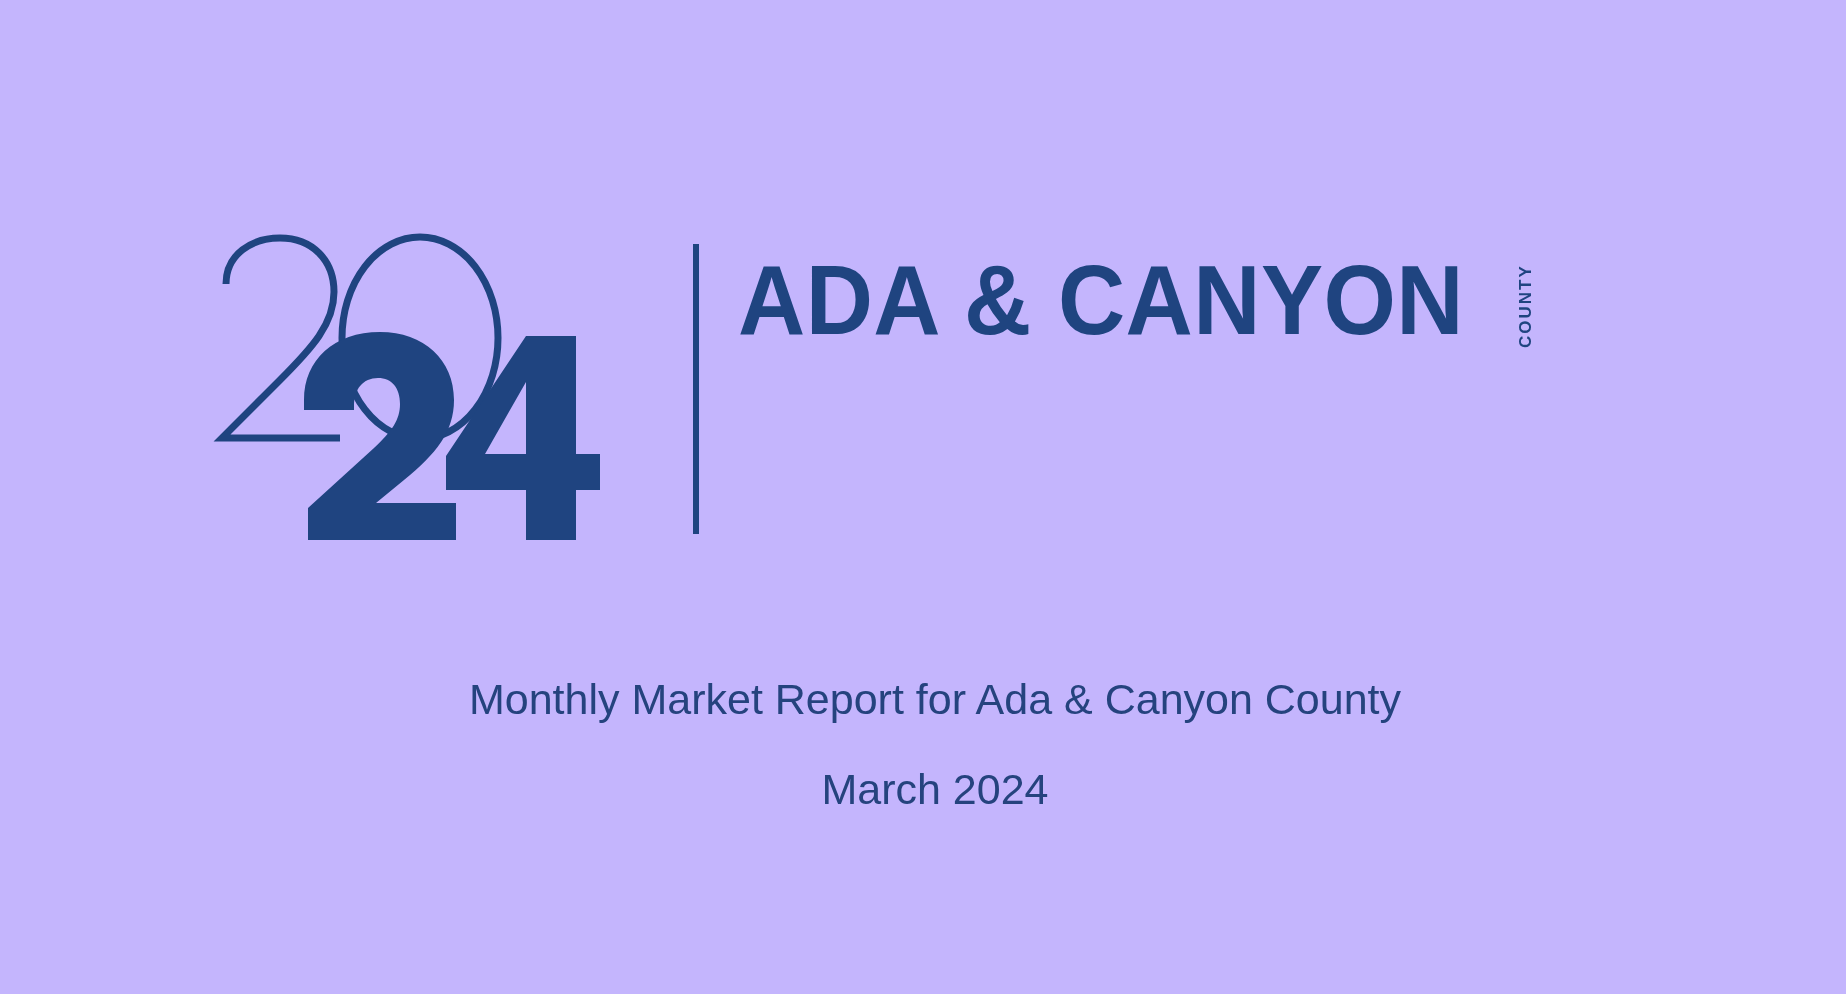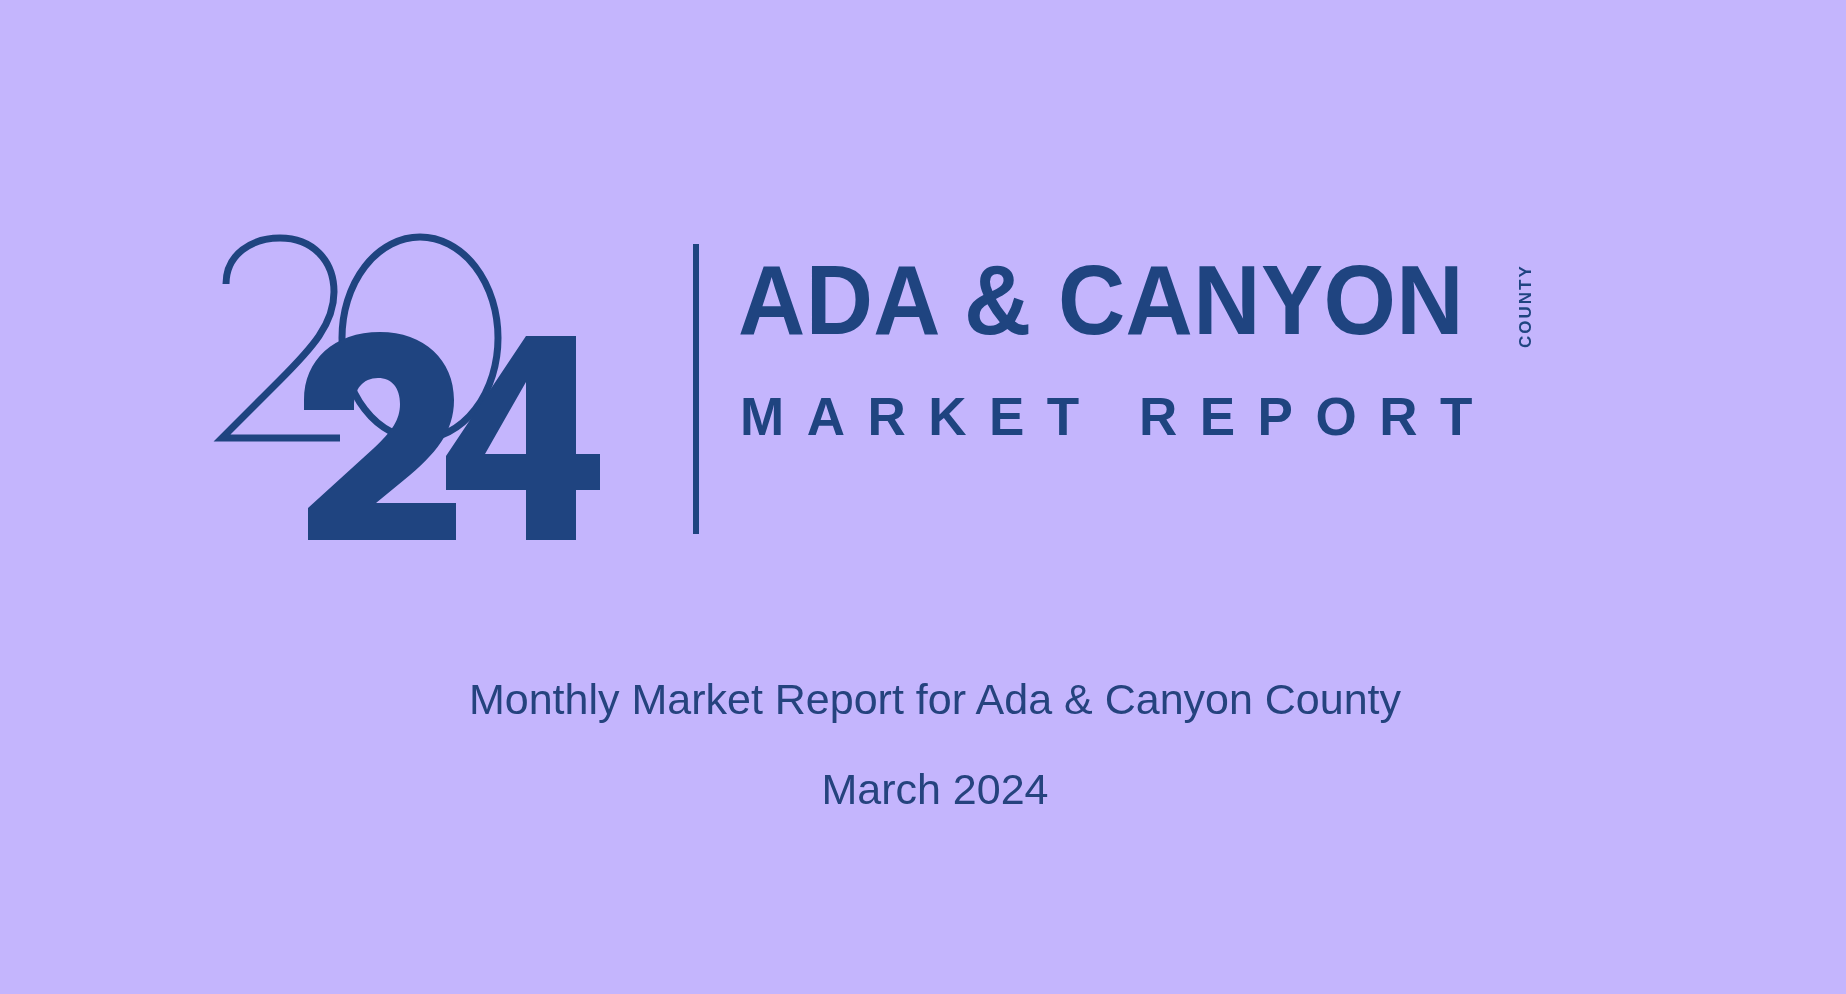--- a/index.html
+++ b/index.html
@@ -185,21 +185,20 @@
         </svg>
       </div>
 
       <div class="divider-rule"></div>
 
       <div class="wordmark">
         <div class="wordmark-primary-row">
           <div class="wordmark-primary">ADA &amp; CANYON</div>
           <div class="wordmark-county">COUNTY</div>
         </div>
-        <div class="wordmark-secondary">MARKET REPORT</div>
       </div>
 
     </div>
   </div>
 
   <div class="subtitle-block">
     <div class="subtitle-line subtitle-line-1">Monthly Market Report for Ada &amp; Canyon County</div>
     <div class="subtitle-line subtitle-line-2">March 2024</div>
   </div>
 

